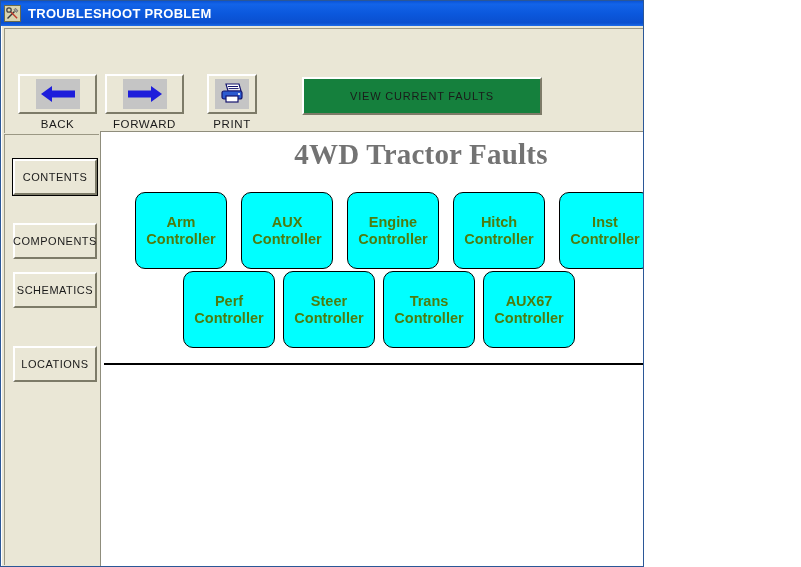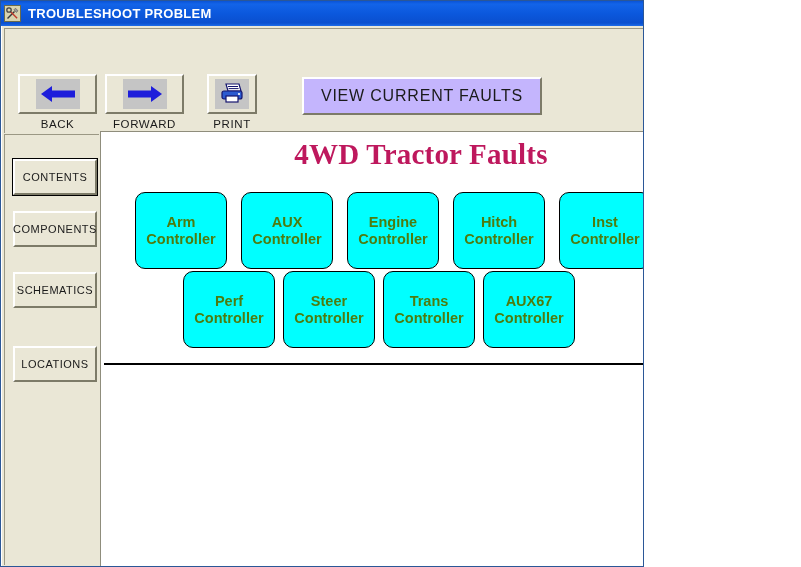--- a/index.html
+++ b/index.html
@@ -117,30 +117,30 @@
     position: absolute;
     text-align: center;
     font-size: 11.5px;
     color: #1a1a1a;
     letter-spacing: 0.6px;
     font-family: "Liberation Sans", sans-serif;
     white-space: nowrap;
   }
   .wide-btn {
     position: absolute;
-    background: #c4b5fd;
+    background: #15803d;
     border-top: 2px solid #ffffff;
     border-left: 2px solid #ffffff;
     border-right: 2px solid #7d7b68;
     border-bottom: 2px solid #7d7b68;
     box-sizing: border-box;
     display: flex;
     align-items: center;
     justify-content: center;
-    font-size: 16px;
+    font-size: 11px;
     color: #1a1a1a;
     letter-spacing: 0.8px;
     font-family: "Liberation Sans", sans-serif;
     cursor: default;
   }
 
   
   .sidebar {
     position: absolute;
     left: 2px; top: 108px;
@@ -191,21 +191,21 @@
     overflow: hidden;
   }
   .page-title {
     position: absolute;
     left: 0; top: 6px;
     width: 640px;
     text-align: center;
     font-family: "Liberation Serif", serif;
     font-weight: bold;
     font-size: 29px;
-    color: #be185d;
+    color: #737373;
     letter-spacing: 0.2px;
   }
   .node-row {
     position: absolute;
     display: flex;
   }
   .node-row.row1 { left: 34px; top: 60px; gap: 14px; }
   .node-row.row2 { left: 82px; top: 139px; gap: 8px; }
   .node-btn {
     width: 92px;
@@ -336,21 +336,21 @@
           </svg>
         </div>
       </div>
       <div class="tool-label" style="left:197px; top:89px; width:60px;">PRINT</div>
 
       <div class="wide-btn" style="left:297px; top:48px; width:240px; height:38px;">VIEW CURRENT FAULTS</div>
     </div>
 
     <div class="sidebar">
       <div class="side-btn selected" style="top:24px;">CONTENTS</div>
-      <div class="side-btn" style="top:76px;">COMPONENTS</div>
+      <div class="side-btn" style="top:88px;">COMPONENTS</div>
       <div class="side-btn" style="top:137px;">SCHEMATICS</div>
       <div class="side-btn" style="top:211px;">LOCATIONS</div>
 
     </div>
 
   </div>
 
   <div class="content-wrap">
     <div class="page-title">4WD Tractor Faults</div>
 

